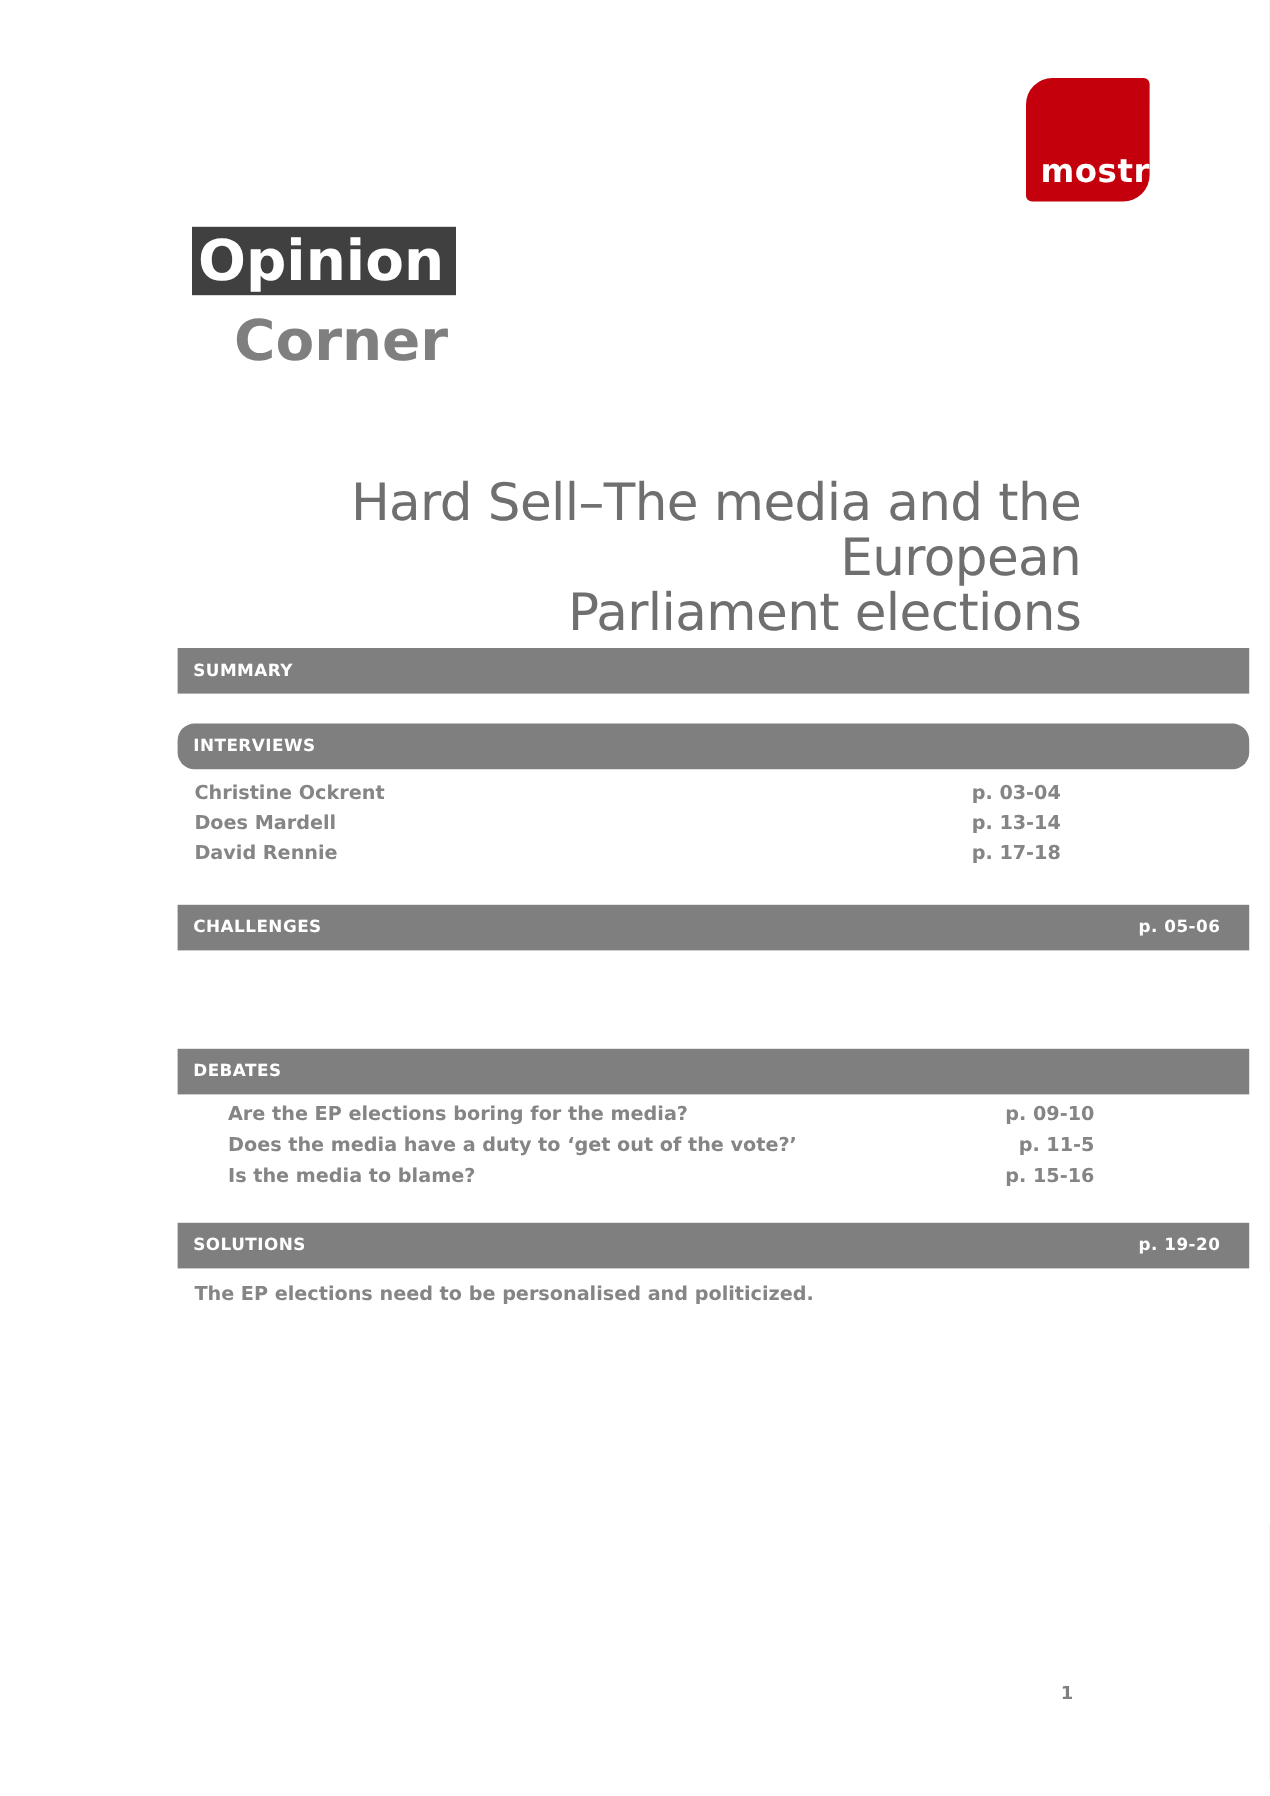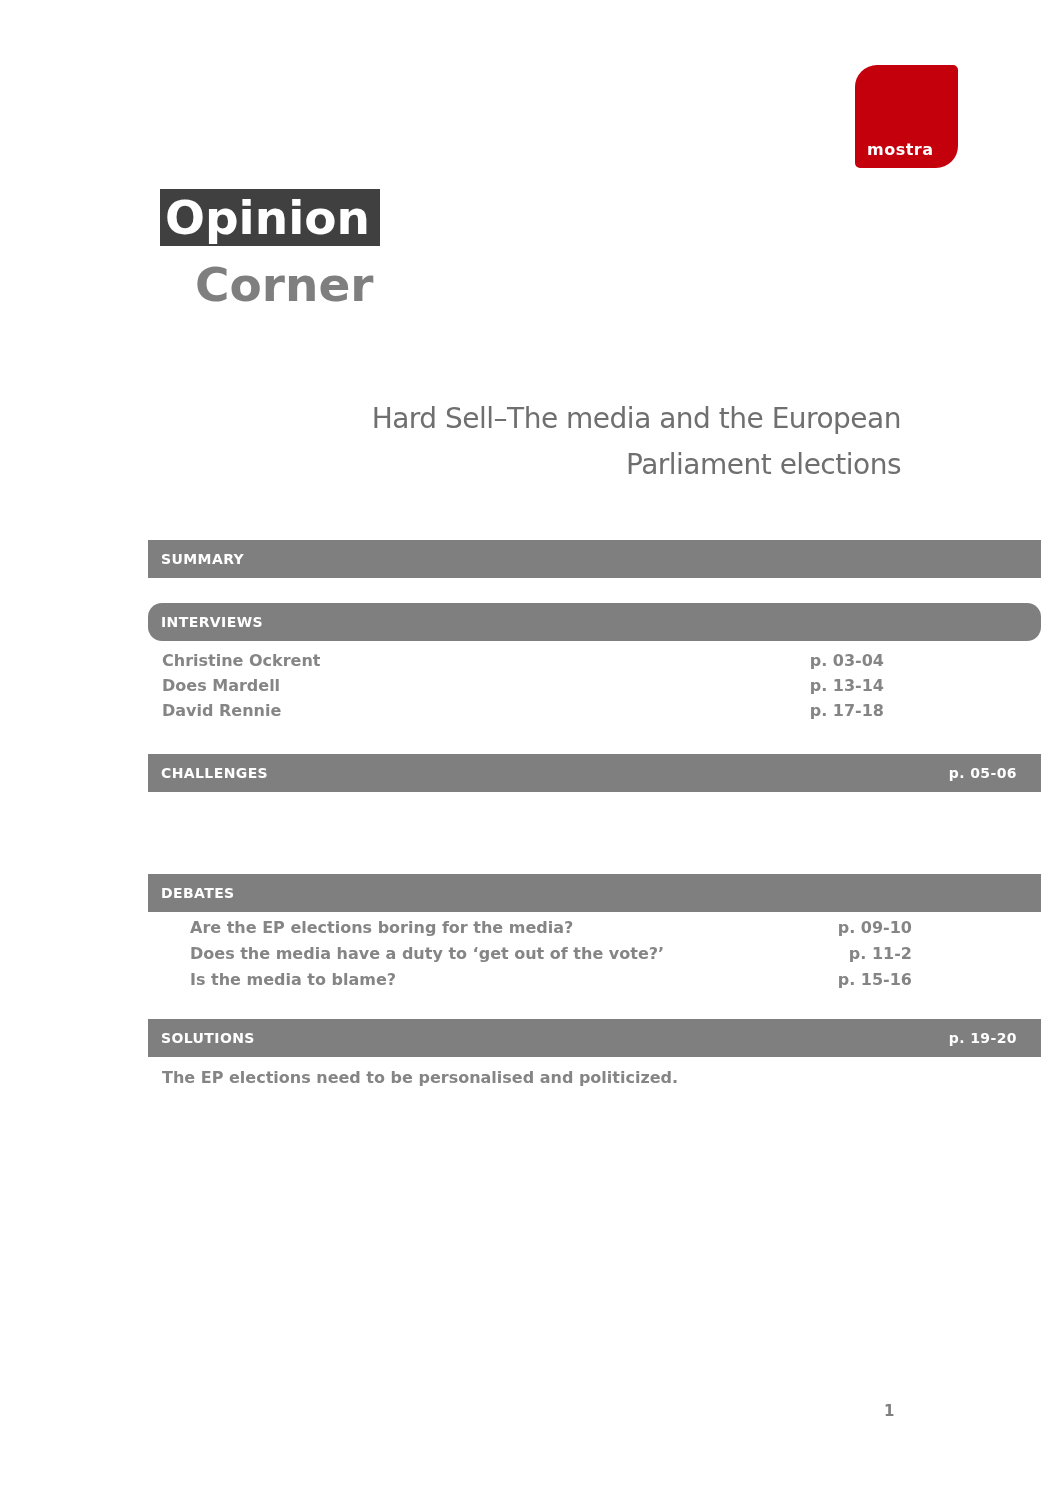--- a/index.html
+++ b/index.html
@@ -19,21 +19,21 @@
     position: absolute;
     left: 855px; top: 65px;
     width: 103px; height: 103px;
     background: #c4000d;
     border-radius: 22px 5px 22px 5px;
   }
   .logo-text {
     position: absolute;
     left: 12px; bottom: 9px;
     color: #ffffff;
-    font-size: 16px;
+    font-size: 27px;
     font-weight: bold;
     letter-spacing: 0.5px;
     font-family: "DejaVu Sans", sans-serif;
   }
 
   
   .title-opinion {
     position: absolute;
     left: 160px; top: 189px;
     display: inline-block;
@@ -55,21 +55,21 @@
     margin-left: 32px;
   }
 
   
   .subtitle {
     position: absolute;
     right: 157px; top: 396px;
     width: 760px;
     text-align: right;
     color: #6f6f6f;
-    font-size: 28px;
+    font-size: 43px;
     font-weight: normal;
     line-height: 46px;
     letter-spacing: -0.5px;
     font-family: "DejaVu Sans", sans-serif;
   }
 
   
   .toc-bar {
     position: absolute;
     left: 148px;
@@ -170,21 +170,21 @@
   <div class="toc-bar bar-debates">
     <span>DEBATES</span>
   </div>
   <div class="toc-rows wide-rows rows-debates">
     <div class="toc-row">
       <span>Are the EP elections boring for the media?</span>
       <span>p. 09-10</span>
     </div>
     <div class="toc-row">
       <span>Does the media have a duty to ‘get out of the vote?’</span>
-      <span>p. 11-2</span>
+      <span>p. 11-5</span>
     </div>
     <div class="toc-row">
       <span>Is the media to blame?</span>
       <span>p. 15-16</span>
     </div>
   </div>
 
   <div class="toc-bar bar-solutions">
     <span>SOLUTIONS</span>
     <span>p. 19-20</span>

